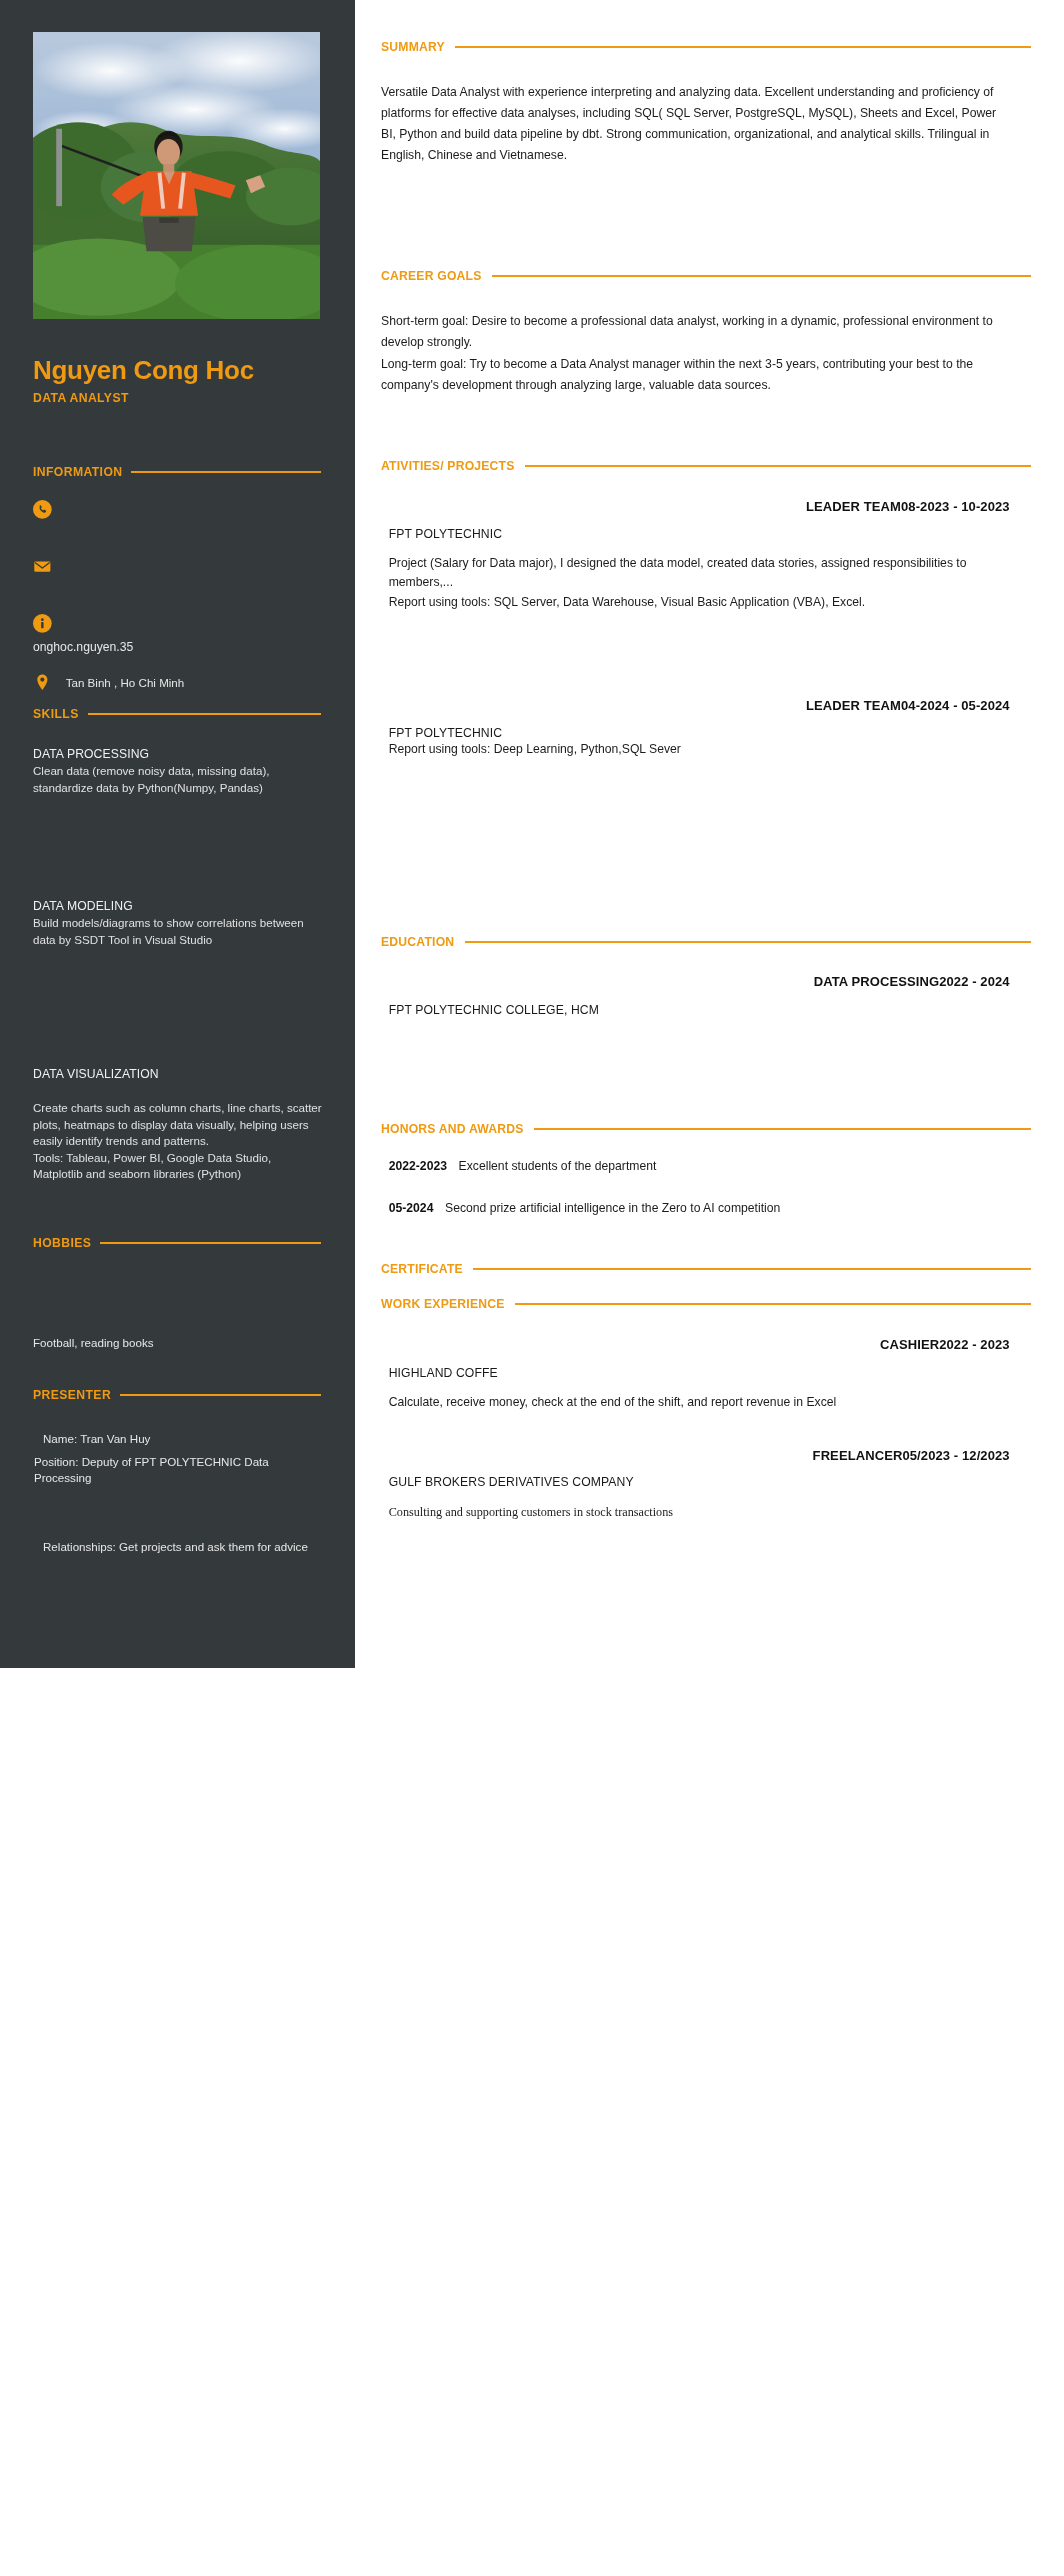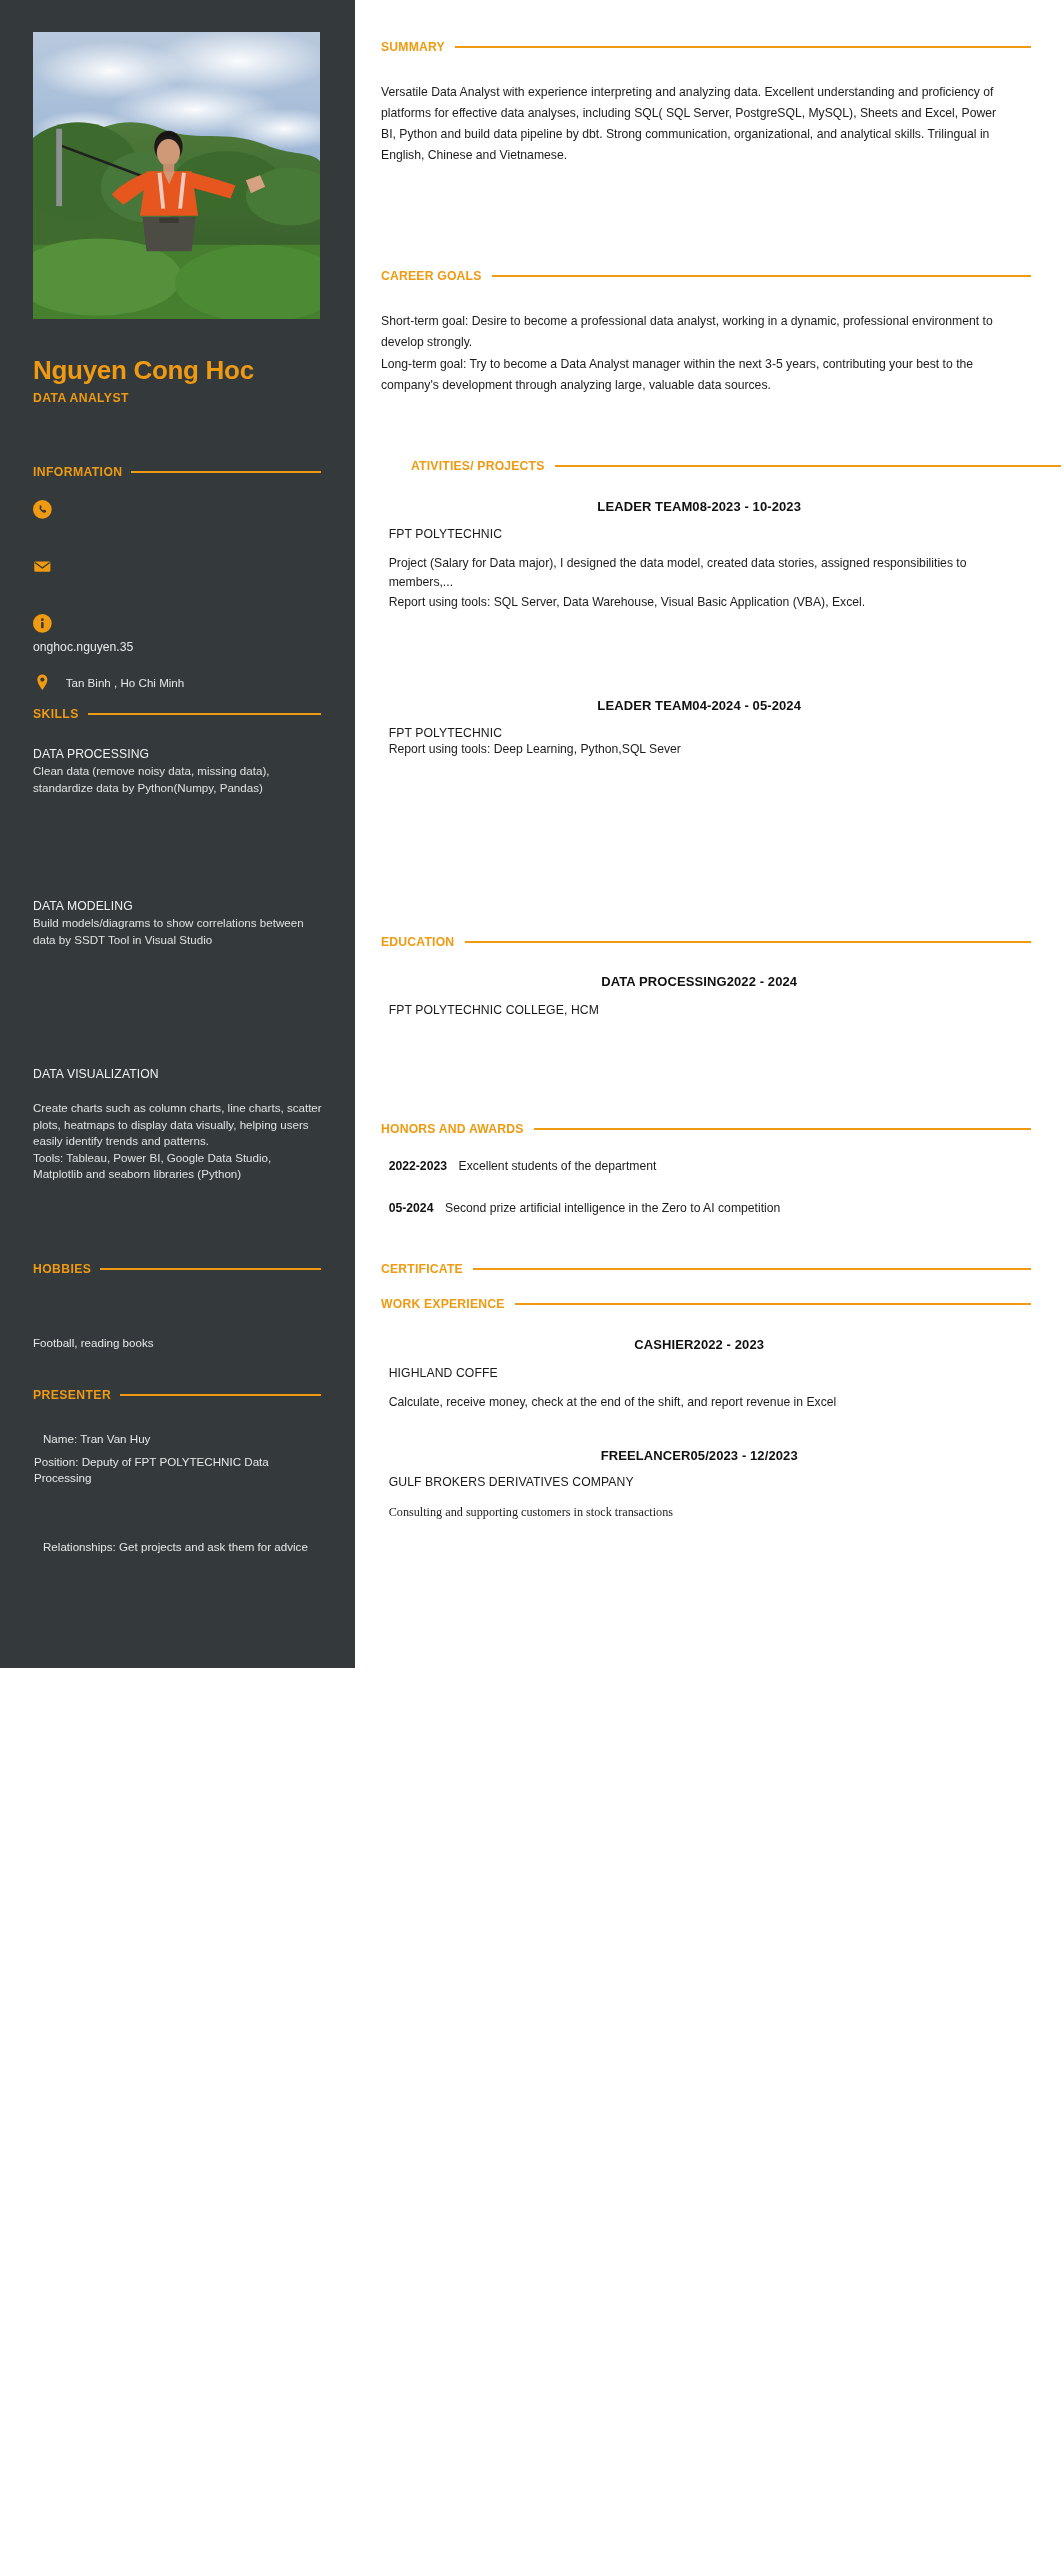--- a/index.html
+++ b/index.html
@@ -144,21 +144,21 @@
     font-size: 12.2px;
     line-height: 1.72;
     color: #1c1c1c;
     font-weight: 300;
     width: 621px;
   }
 
   .entry { width: 650px; }
   .entry-top {
     display:flex;
-    justify-content: center;
+    justify-content: flex-end;
     align-items: baseline;
     width: 621px;
     margin-left: 7.7px;
   }
   .entry-role {
     font-size: 13px;
     font-weight: 700;
     color:#111;
     letter-spacing: 0.1px;
   }
@@ -326,21 +326,21 @@
     <div class="skill-name">DATA MODELING</div>
     <div class="skill-desc">Build models/diagrams to show correlations between data by SSDT Tool in Visual Studio</div>
   </div>
 
   <div class="side-body" style="top:1050px; white-space:pre-line;">
     <div class="skill-name">DATA VISUALIZATION</div>
     <div class="skill-desc" style="white-space:pre-line;">Create charts such as column charts, line charts, scatter plots, heatmaps to display data visually, helping users easily identify trends and patterns.
 Tools: Tableau, Power BI, Google Data Studio, Matplotlib and seaborn libraries (Python)</div>
   </div>
 
-  <div class="side-head" style="top:1262px;">
+  <div class="side-head" style="top:1236px;">
     <span class="sh-label">HOBBIES</span>
     <span class="sh-rule"></span>
   </div>
   <div class="side-body" style="top:1335px;">Football, reading books</div>
 
   <div class="side-head" style="top:1388px;">
     <span class="sh-label">PRESENTER</span>
     <span class="sh-rule"></span>
   </div>
   <div class="side-body" style="left:43px; top:1431px; width:277px;">Name: Tran Van Huy</div>
@@ -357,21 +357,21 @@
   </div>
   <div class="para abs" style="top:82px;">Versatile Data Analyst with experience interpreting and analyzing data. Excellent understanding and proficiency of platforms for effective data analyses, including SQL( SQL Server, PostgreSQL, MySQL), Sheets and Excel, Power BI, Python and build data pipeline by dbt. Strong communication, organizational, and analytical skills. Trilingual in English, Chinese and Vietnamese.</div>
 
   <div class="sec-head abs" style="top:269px;">
     <span class="h-label">CAREER GOALS</span>
     <span class="h-rule"></span>
   </div>
   <div class="para abs" style="top:311px;">Short-term goal: Desire to become a professional data analyst, working in a dynamic, professional environment to develop strongly.</div>
   <div class="para abs" style="top:354px;">Long-term goal: Try to become a Data Analyst manager within the next 3-5 years, contributing your best to the company's development through analyzing large, valuable data sources.</div>
 
-  <div class="sec-head abs" style="top:459px;margin-left:30px;">
+  <div class="sec-head abs" style="top:459px;">
     <span class="h-label">ATIVITIES/ PROJECTS</span>
     <span class="h-rule"></span>
   </div>
 
   <div class="entry abs" style="top:499px;">
     <div class="entry-top">
       <span class="entry-role">LEADER TEAM</span>
       <span class="entry-date">08-2023 - 10-2023</span>
     </div>
     <div class="entry-org" style="margin-top:13px;">FPT POLYTECHNIC</div>

